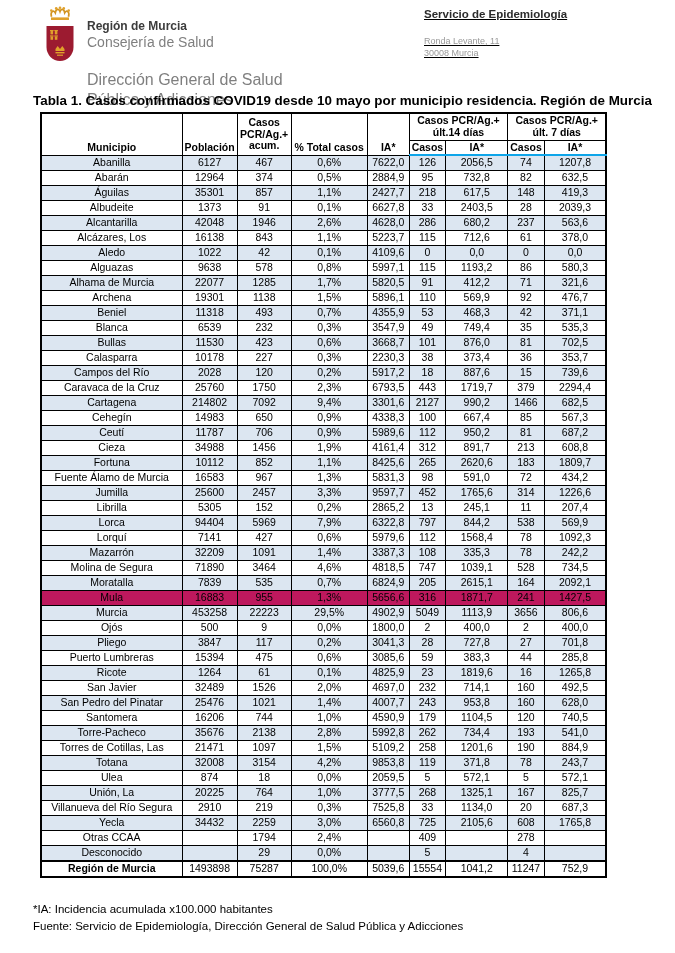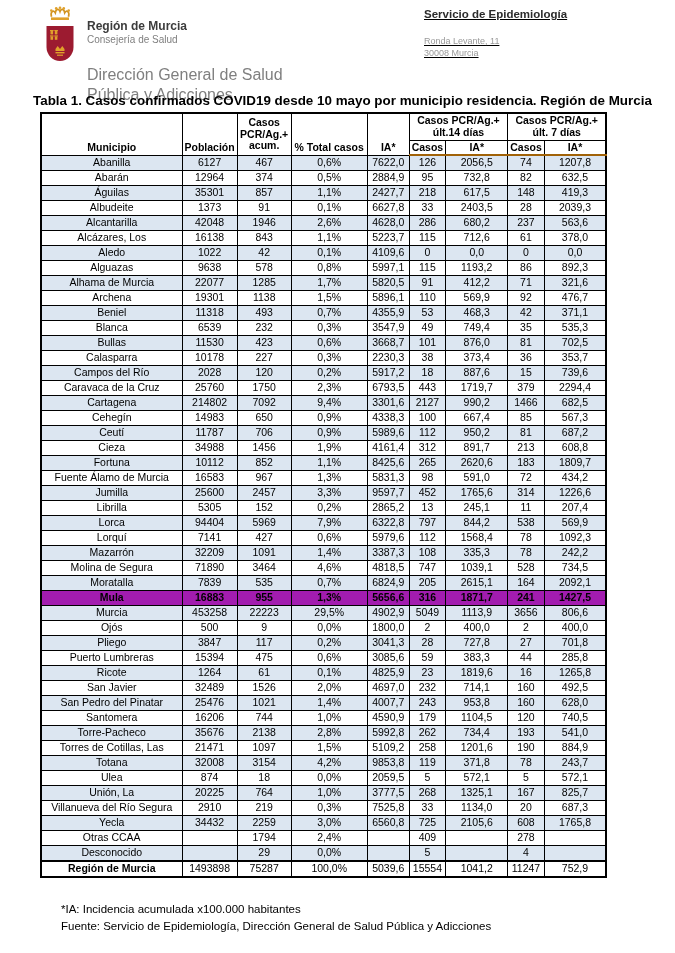--- a/index.html
+++ b/index.html
@@ -7,46 +7,46 @@
   .page {
     position:relative; width:675px; height:953px; background:#ffffff;
     font-family:"Liberation Sans","DejaVu Sans",sans-serif; color:#000;
     overflow:hidden;
   }
   
   .letterhead { position:absolute; top:6px; left:43px; right:20px; display:flex; }
   .logo-block { display:flex; flex-direction:column; align-items:center; width:34px; margin-right:10px; }
   .org-text { padding-top:14px; }
   .org-name { font-size:12px; font-weight:bold; color:#3c3c3c; line-height:1.15; }
-  .org-dept { font-size:10px; color:#7f7f7f; line-height:1.2; }
+  .org-dept { font-size:14px; color:#7f7f7f; line-height:1.2; }
   .org-subdept { font-size:16px; color:#7f7f7f; line-height:1.25; margin-top:19px; white-space:pre-line; }
   .service-block { position:absolute; left:424px; top:8px;text-decoration:underline; }
   .service-name { font-size:11.5px; font-weight:bold; color:#2b2b2b; }
   .service-addr { font-size:9px; color:#9a9a9a; line-height:1.35; margin-top:15px; white-space:pre-line; }
   
   .report-title { position:absolute; top:93px; left:33px; width:632px; font-size:13.4px; font-weight:bold; color:#000000; }
   
   .tbl-wrap { position:absolute; top:112px; left:40px; }
   table.cases { border-collapse:collapse; table-layout:fixed; border:2px solid #000; }
   table.cases th, table.cases td {
     border:1px solid #000; font-size:10.5px; line-height:1.12;
     padding:1px 2px; text-align:center; overflow:hidden; white-space:nowrap;
   }
   table.cases th { font-weight:bold; white-space:normal; background:#fff; }
-  thead tr.sub th { border-bottom:2px solid #a16207; }
+  thead tr.sub th { border-bottom:2px solid #0ea5e9; }
   th.valign-b { vertical-align:bottom; }
   td.muni { text-align:left; padding-left:4px; }
   tbody td { height:15px; }
   tbody tr:nth-child(odd) { background:#DCE6F1; }
   tbody tr:nth-child(even) { background:#FFFFFF; }
-  tbody tr.highlight { background:#a21caf;font-weight:bold; }
+  tbody tr.highlight { background:#be185d; }
   tbody tr.total td { border-top:2px solid #000; }
   tbody tr.total td.muni { font-weight:bold; }
   
-  .footnotes { position:absolute; top:901px; left:33px; font-size:11.5px; color:#000; line-height:1.45;margin-left:28px; }
+  .footnotes { position:absolute; top:901px; left:33px; font-size:11.5px; color:#000; line-height:1.45; }
 </style>
 </head>
 <body>
 
 <div class="page">
 
   <div class="letterhead">
     <div class="logo-block">
       <span>
         <svg width="26" height="15" viewBox="0 0 26 15">
@@ -204,21 +204,21 @@
           </tr>
           <tr>
             <td class="muni">Alguazas</td>
             <td>9638</td>
             <td>578</td>
             <td>0,8%</td>
             <td>5997,1</td>
             <td>115</td>
             <td>1193,2</td>
             <td>86</td>
-            <td>892,3</td>
+            <td>580,3</td>
           </tr>
           <tr>
             <td class="muni">Alhama de Murcia</td>
             <td>22077</td>
             <td>1285</td>
             <td>1,7%</td>
             <td>5820,5</td>
             <td>91</td>
             <td>412,2</td>
             <td>71</td>

